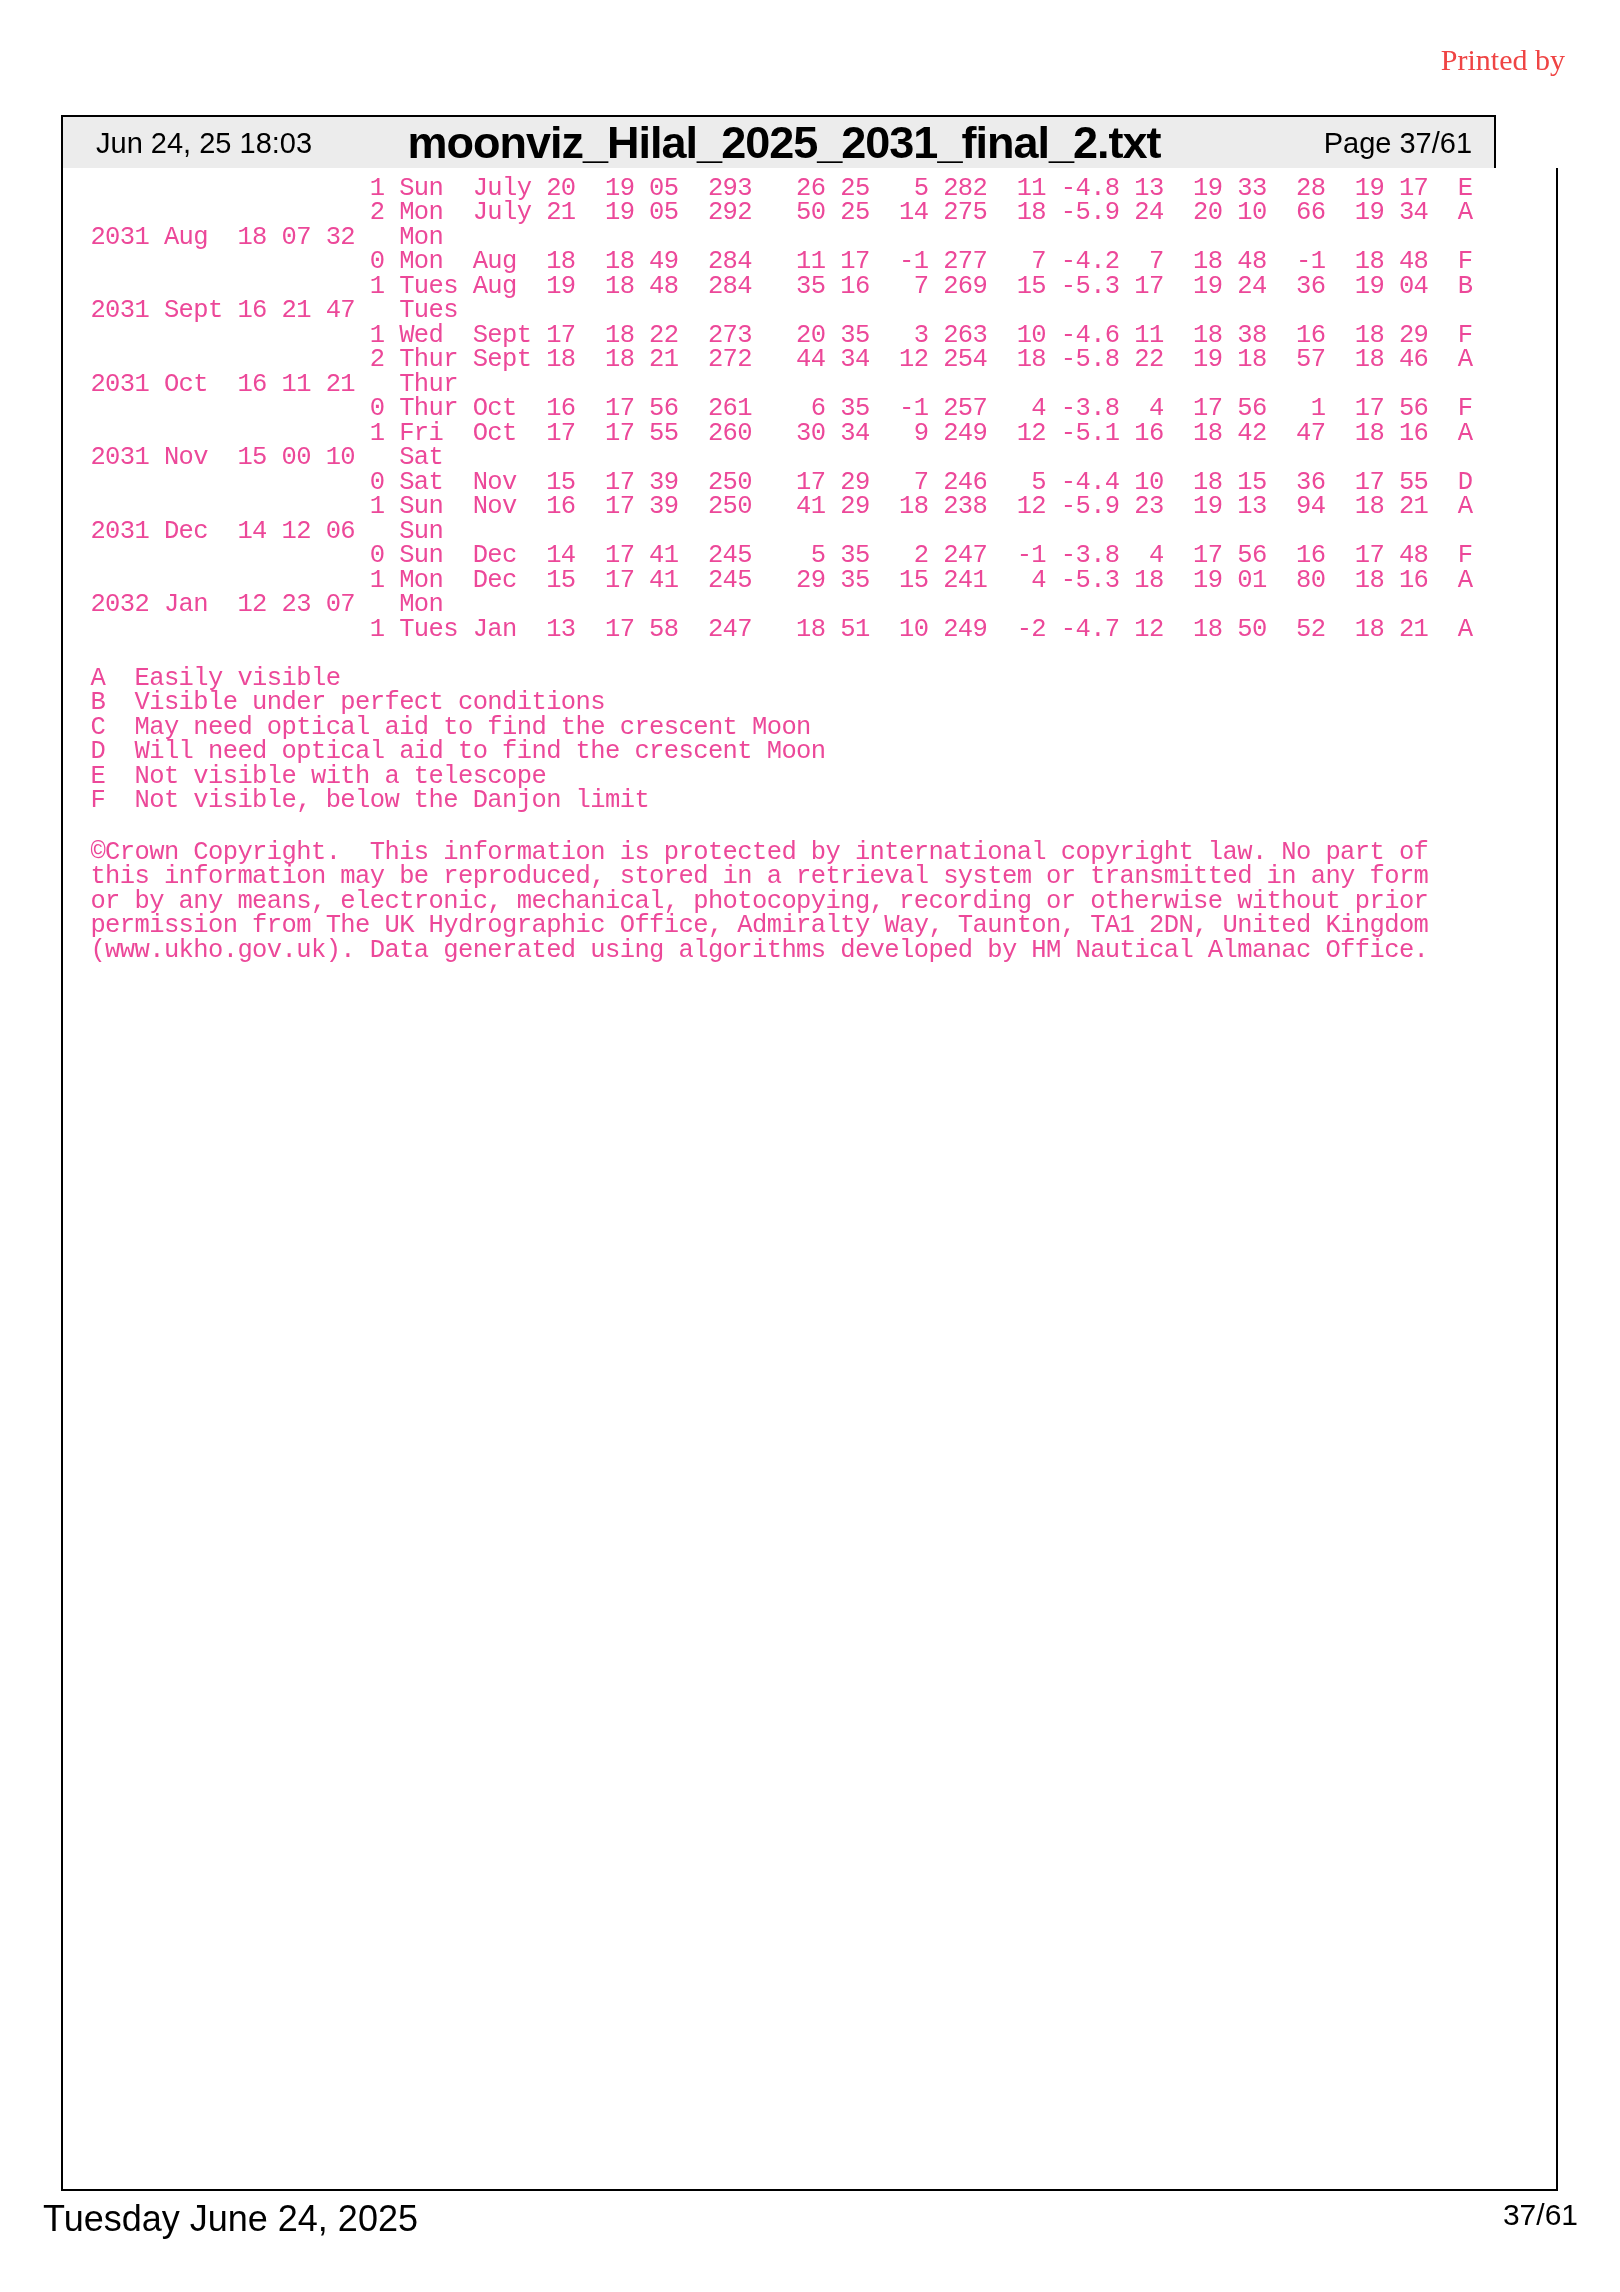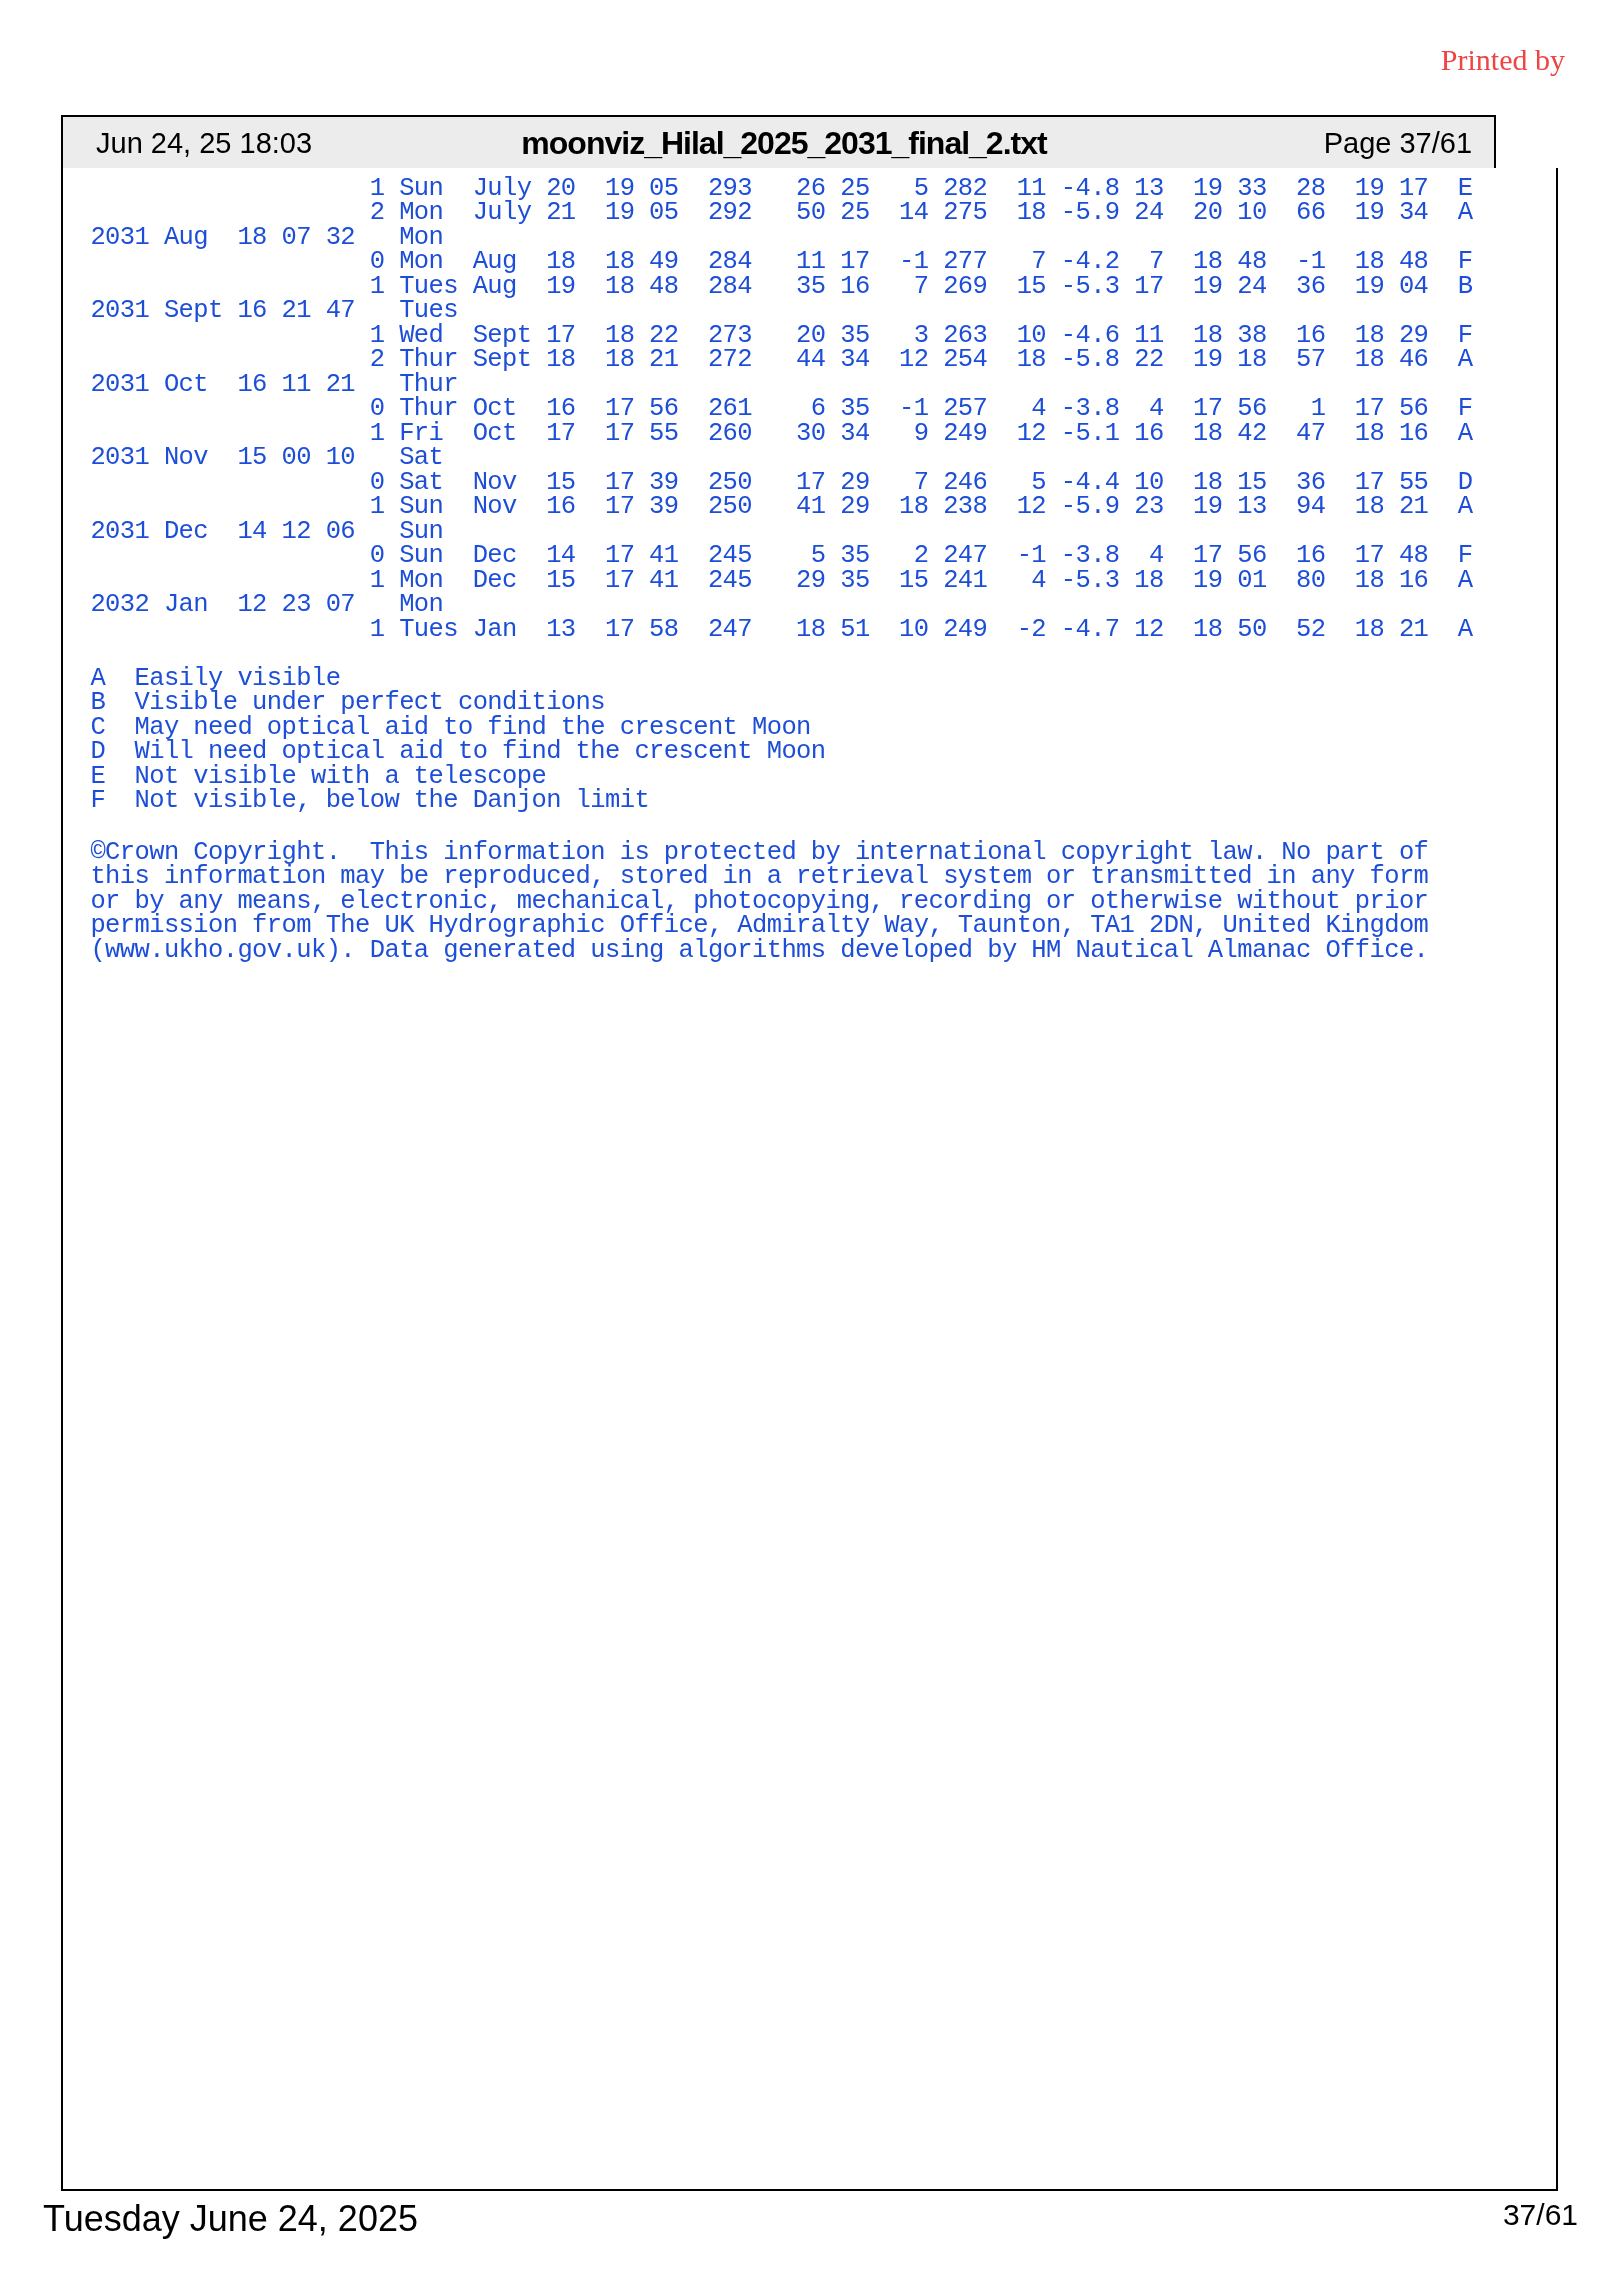--- a/index.html
+++ b/index.html
@@ -25,42 +25,42 @@
     left: 61px; top: 115px;
     width: 1435px; height: 56px;
     background: #ececec;
     border: 2.9px solid #000;
     box-sizing: border-box;
     display: flex;
     align-items: center;
     font-size: 29px;
   }
   .hb-left  { flex: 1; padding-left: 33px; white-space: nowrap; }
-  .hb-center{ font-weight: 700; font-size: 32px; letter-spacing: -1px; white-space: nowrap; }
+  .hb-center{ font-weight: 700; font-size: 45px; letter-spacing: -1px; white-space: nowrap; }
   .hb-right { flex: 1; text-align: right; padding-right: 22px; white-space: nowrap; }
 
   .content-box {
     position: absolute;
     left: 61px; top: 168px;
     width: 1497px; height: 2023px;
     border: 2.9px solid #000;
     border-top: none;
     box-sizing: border-box;
     background: #fff;
   }
   .text-area { position: absolute; left: 27.4px; top: 8.8px; }
 
   pre.mono {
     margin: 0;
     font-family: "Liberation Mono", "DejaVu Sans Mono", monospace;
     font-size: 25.5px;
     line-height: 24.5px;
     letter-spacing: -0.6px;
     white-space: pre;
-    color: #1d4ed8;
+    color: #ec4899;
   }
   pre.legend    { margin-top: 24.5px; }
   pre.copyright { margin-top: 27px; }
   pre.computed  { margin-top: 49px; }
 
   .footer-left {
     position: absolute;
     left: 43px; top: 2198px;
     font-size: 36px;
   }

